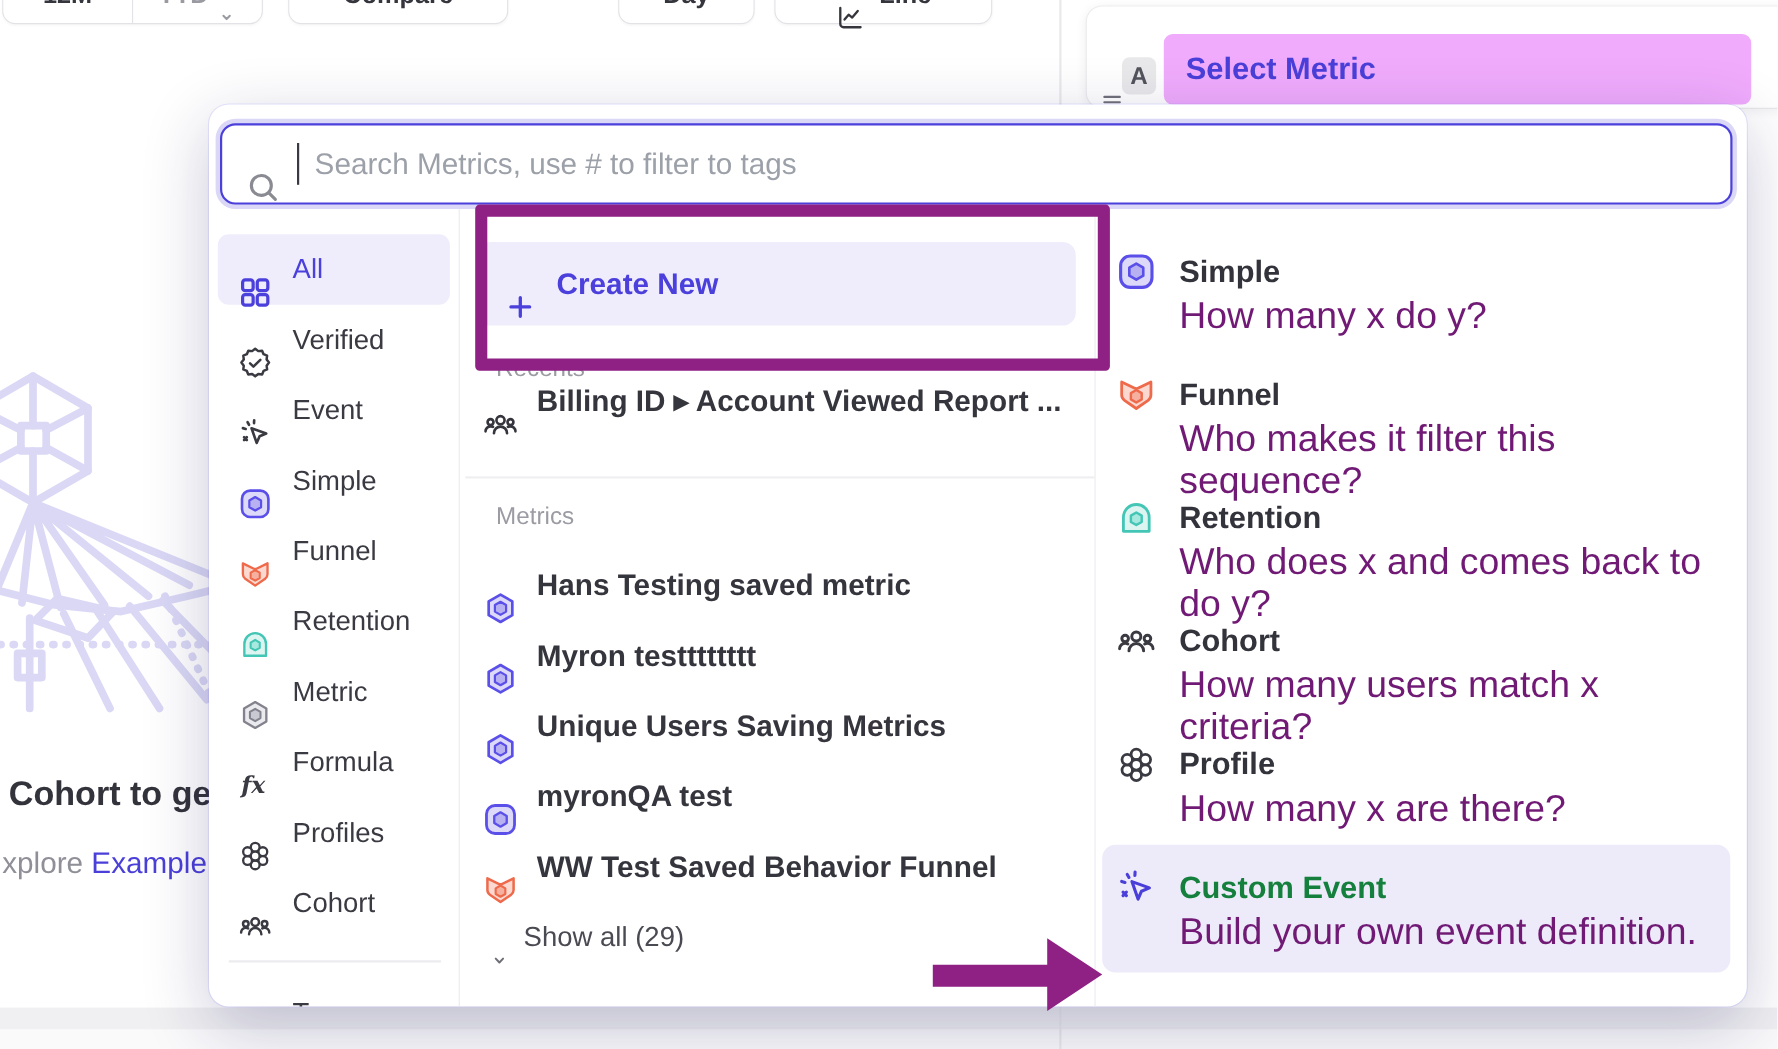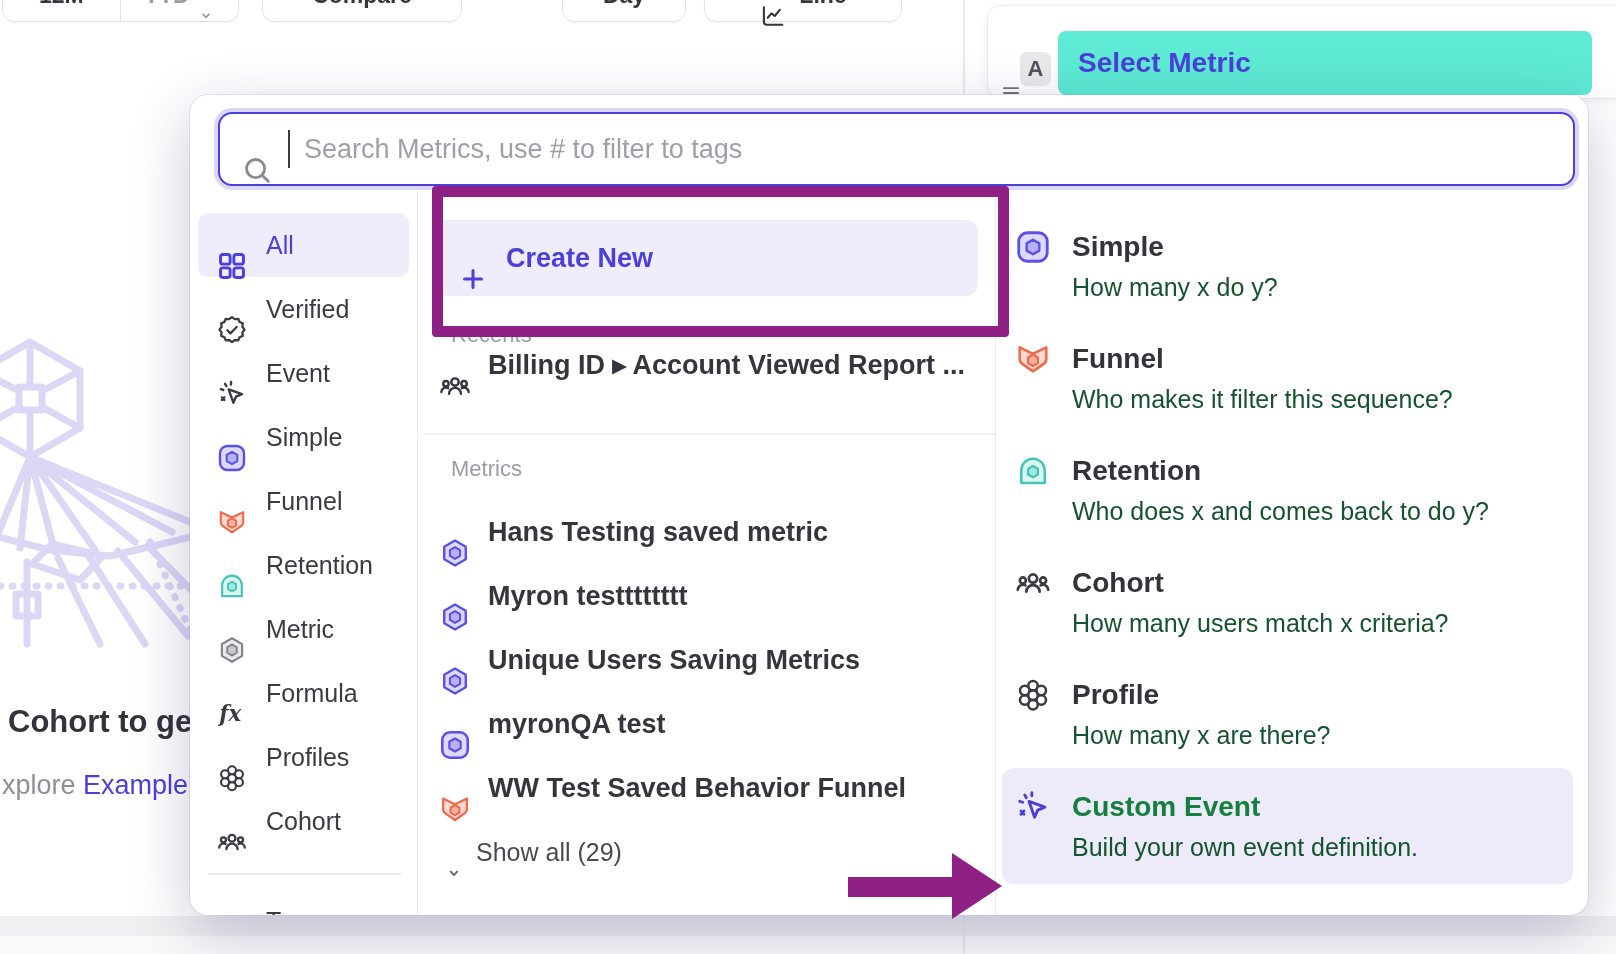--- a/index.html
+++ b/index.html
@@ -19,36 +19,36 @@
   .i30{width:30px;height:30px;} .i32{width:32px;height:32px;} .i34{width:34px;height:34px;} .i38{width:38px;height:38px;}
 
   .vline{position:absolute;width:1.5px;background:#E9E9EC;}
 
   
   .metric-card{position:absolute;left:988px;top:6px;width:650px;height:92px;background:#fff;
     border-radius:14px;box-shadow:0 0 0 1px rgba(20,20,40,.05),0 2px 10px rgba(20,20,40,.08);}
   .drag{position:absolute;left:10px;top:33px;width:26px;height:26px;color:#71717A;}
   .abadge{position:absolute;left:32px;top:46px;width:31px;height:34px;background:#E9E9EB;border-radius:7px;
     font-size:22px;font-weight:700;color:#53535C;display:flex;align-items:center;justify-content:center;}
-  .pill{position:absolute;left:70px;top:25px;width:534px;height:64px;background:#5eead4;border-radius:8px;
+  .pill{position:absolute;left:70px;top:25px;width:534px;height:64px;background:#f0abfc;border-radius:8px;
     font-size:28px;font-weight:600;color:#4A3FD8;display:flex;align-items:center;padding-left:20px;box-sizing:border-box;}
 
   
   .wireframe{position:absolute;left:0;top:336px;width:195px;height:315px;}
   .wireframe *{stroke:#DAD8F5;stroke-width:7;fill:none;stroke-linejoin:round;stroke-linecap:round;}
   .bg-heading{position:absolute;left:8px;top:704px;font-size:31px;font-weight:700;color:#33333B;white-space:nowrap;}
   .bg-explore{position:absolute;left:2px;top:770px;font-size:27px;color:#8F8F98;white-space:nowrap;}
   .bg-link{color:#4A3FD8;font-weight:500;text-decoration:none;cursor:pointer;}
   .bottom-band{position:absolute;left:0;top:916px;width:1616px;height:20px;background:#F0F0F2;}
   .bottom-band2{position:absolute;left:0;top:936px;width:1616px;height:18px;background:#FAFAFB;}
 
   
   .dropdown{position:absolute;left:190px;top:95px;width:1398px;height:820px;background:#fff;border-radius:18px;
     box-shadow:0 0 0 1px rgba(99,91,255,.14),0 18px 60px rgba(30,25,90,.24);overflow:hidden;}
-  .search-ring{position:absolute;left:24px;top:13px;right:9px;height:82px;background:#DBD7F6;border-radius:18px;}
+  .search-ring{position:absolute;left:6px;top:13px;right:9px;height:82px;background:#DBD7F6;border-radius:18px;}
   .search-box{position:absolute;left:4px;top:4px;right:4px;bottom:4px;background:#fff;border:2px solid #4B40DB;
     border-radius:14px;display:flex;align-items:center;padding:0 20px;gap:14px;box-sizing:border-box;}
   .sicon{width:34px;height:34px;color:#8A8A93;flex:none;}
   .caret{width:2px;height:38px;background:#3A3A42;flex:none;}
   .search-box input{border:none;outline:none;flex:1;font-size:27px;color:#35353D;font-family:inherit;background:transparent;padding:0;}
   .search-box input::placeholder{color:#9CA0A8;}
 
   .cols{position:absolute;left:0;right:0;top:95px;bottom:0;display:flex;}
   .sidebar{width:228px;flex:none;border-right:1.5px solid #ECECF0;padding-top:23px;box-sizing:border-box;}
   .side-item{height:64px;display:flex;align-items:center;gap:18px;padding-left:18px;margin:0 8px;border-radius:10px;
@@ -72,21 +72,21 @@
   .show-all .ticon{color:#6E6E77;}
 
   .rightcol{flex:1;position:relative;}
   .type-row{position:absolute;left:6px;right:15px;height:104px;display:flex;gap:20px;align-items:flex-start;
     padding:18px 14px 0 12px;box-sizing:border-box;border-radius:12px;cursor:pointer;}
   .rightcol > div:nth-of-type(1){top:18px;} .rightcol > div:nth-of-type(2){top:130px;}
   .rightcol > div:nth-of-type(3){top:242px;} .rightcol > div:nth-of-type(4){top:354px;}
   .rightcol > div:nth-of-type(5){top:466px;} .rightcol > div:nth-of-type(6){top:578px;height:116px;}
   .type-row .ticon{margin-top:2px;flex:none;color:#3A3A42;}
   .type-title{font-size:28px;font-weight:600;color:#33333B;line-height:42px;}
-  .type-desc{font-size:25px;color:#14532d;line-height:38px;}
+  .type-desc{font-size:34px;color:#701a75;line-height:38px;}
   .type-row.highlight{background:#EDEBFA;}
   .type-row.highlight .type-title{color:#15803d;}
   .type-row.highlight .ticon{color:#4A3FD8;}
 
   
   .anno-box{position:absolute;left:432px;top:186px;width:577px;height:151px;border:11px solid #8E2183;
     border-radius:4px;box-sizing:border-box;z-index:60;pointer-events:none;}
   .anno-arrow{position:absolute;left:840px;top:844px;width:170px;height:84px;z-index:60;fill:#8E2183;pointer-events:none;}
 </style>
 </head>

